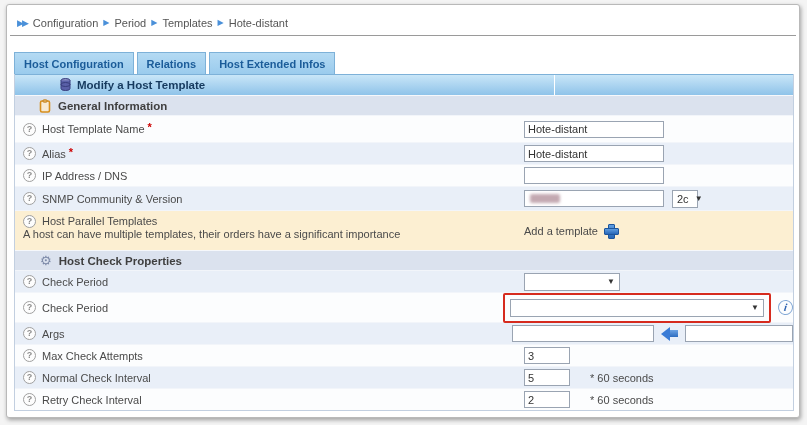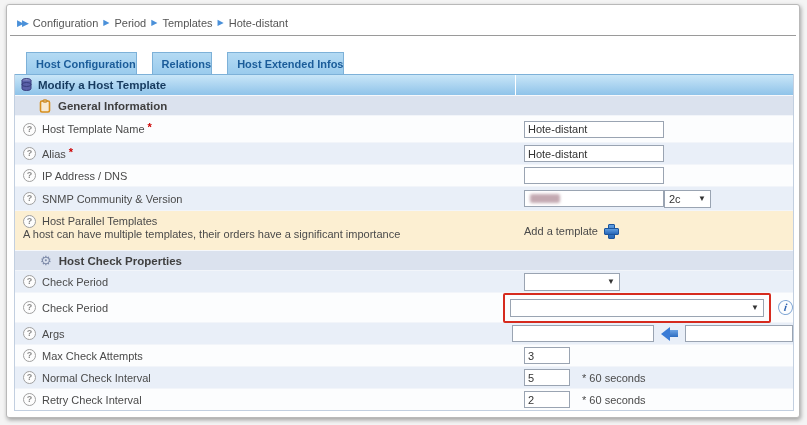--- a/index.html
+++ b/index.html
@@ -19,28 +19,28 @@
   .bc-sep { color:#4a90d9; font-size:8px; margin:0 5px; }
   .bc-item { color:#555; cursor:pointer; }
   .rule { border-top:1px solid #9a9a9a; margin:4px 3px 0 3px; }
 
   
   .tabs { display:flex; gap:3px; padding-left:7px; margin-top:16px; }
   .tab {
     background:linear-gradient(#b4daf3,#9acbed);
     border:1px solid #7db1d8; border-bottom:none;
     color:#1b5c99; font-weight:bold; font-size:11px;
-    padding:5px 0 4px 9px; cursor:pointer; white-space:nowrap;margin-left:12px;
+    padding:5px 9px 4px 9px; cursor:pointer; white-space:nowrap;
   }
   .tab.active { background:linear-gradient(#bedff5,#9ccd edf); }
 
   
   .formtable { margin:0 5px 0 7px; border-left:1px solid #c2cfe0; border-right:1px solid #c2cfe0; border-bottom:1px solid #c2cfe0; }
 
-  .titlebar { display:flex; height:21px; background:linear-gradient(#c9e6f8,#8fc3e9); border-top:1px solid #7db1d8; }
+  .titlebar { display:flex; height:21px; background:linear-gradient(#c9e6f8,#8fc3e9); border-top:1px solid #7db1d8;padding-left:39px; }
   .titlebar .cell-l { width:501px; border-right:1px solid #ffffff; display:flex; align-items:center; padding-left:6px; }
   .titlebar .title-text { color:#163a5e; font-weight:bold; font-size:11.5px; margin-left:6px; }
 
   .sectionbar { display:flex; align-items:center; height:20px; background:#dbe2ee; border-top:1px solid #f6f8fb; padding-left:24px; }
   .sectionbar .sec-text { color:#3f3f3f; font-weight:bold; font-size:11.5px; margin-left:7px; }
 
   .row { display:flex; border-top:1px solid #f2f5fa; }
   .cell-label { width:501px; display:flex; align-items:center; padding-left:8px; font-size:11px; color:#4a4a4a; }
   .cell-input { flex:1; display:flex; align-items:center; padding-left:8px; font-size:11px; color:#4a4a4a; }
   .bg-a { background:#fcfdfe; }
@@ -64,21 +64,21 @@
   .txt.args1 { width:142px; } .txt.args2 { width:108px; }
 
   .sel {
     height:18px; border:1px solid #9aa4b2; background:#fff; display:inline-flex;
     align-items:center; font-size:11px; color:#333; cursor:pointer; padding:0 4px;
   }
   .sel .sel-val { flex:1; }
   .sel .sel-arrow { font-size:8px; color:#333; margin-left:6px; }
   .sel.period { width:96px; }
   .sel.command { width:254px; }
-  .sel.snmpver { width:47px; margin-left:0; }
+  .sel.snmpver { width:26px; margin-left:8px; }
 
   .blurval {
     display:inline-block; width:30px; height:9px; margin-left:2px;
     background:#b08d98; border-radius:2px; filter:blur(1.5px); opacity:.75;
   }
 
   .red-wrap {
     border:2px solid #d62b1e; border-radius:2px; padding:4px 5px; display:inline-flex; align-items:center;
     background:transparent; margin-left:-5px;
   }
@@ -102,21 +102,21 @@
   
   .arrow-left { display:inline-flex; align-items:center; margin:0 7px; flex:none; cursor:pointer; }
   .arrow-left .tri { width:0; height:0; border-top:7px solid transparent; border-bottom:7px solid transparent; border-right:9px solid #3b7cd6; }
   .arrow-left .bar { width:8px; height:7px; background:linear-gradient(#6da4e4,#2e6dc0); }
 
   .parallel-lines { line-height:13px; padding:4px 0 4px 8px; }
   .parallel-first { display:flex; align-items:center; }
   .add-template { cursor:pointer; }
   .add-wrap { display:flex; align-items:center; }
 
-  .suffix { margin-left:12px; }
+  .suffix { margin-left:20px; }
 
   .icon-svg { flex:none; display:block; }
   .gear-glyph { color:#7d8aa8; font-size:13px; line-height:13px; margin-left:1px; }
 </style>
 </head>
 <body>
 
 <div class="window">
 
   <div class="breadcrumb">

